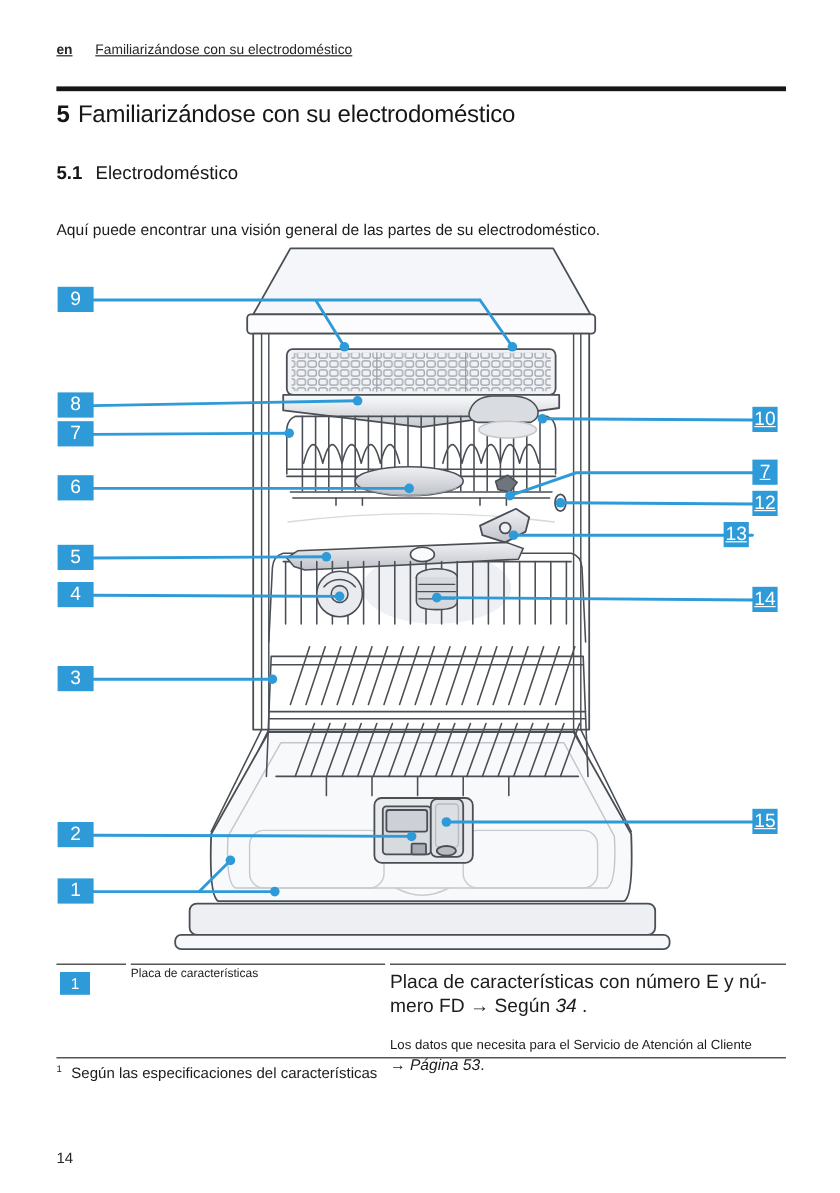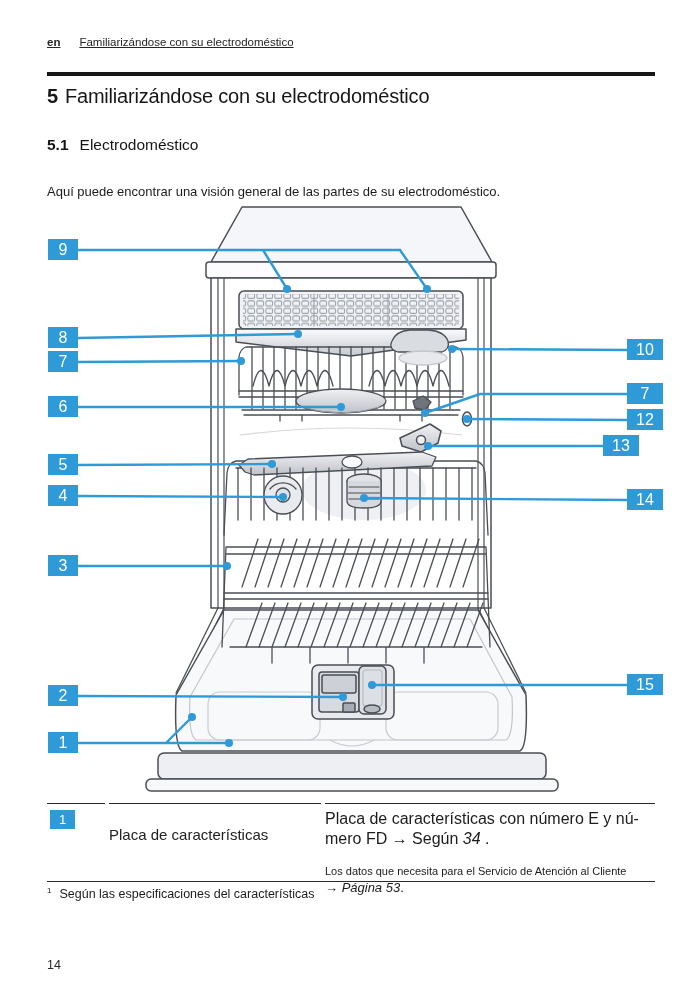--- a/index.html
+++ b/index.html
@@ -17,26 +17,26 @@
   .h2{left:47px;top:136px;font-size:15.5px;color:#161616;}
   .h2 .num{font-weight:700;margin-right:11px;}
   .intro{left:47px;top:156px;font-size:13px;color:#1c1c1e;margin-top:28px;}
   
   .diagram{left:40px;top:195px;width:630px;height:600px;}
   .diagram svg{position:absolute;left:0;top:0;}
   .co{
     position:absolute;width:30px;height:21px;background:#2E9AD8;color:#ffffff;
     font-size:16px;line-height:21px;text-align:center;
   }
-  .co.r{width:36px;}
+  .co.r{width:21px;text-decoration:underline;}
   
   .legend{left:47px;top:803px;width:608px;display:flex;gap:4px;}
   .legend .cell{border-top:1px solid #2b2b2b;}
   .legend .c1{width:58px;}
-  .legend .c2{width:212px;padding-top:22px;font-size:15px;color:#222;}
+  .legend .c2{width:212px;padding-top:2px;font-size:10px;color:#222;}
   .legend .c3{width:330px;padding-top:5px;}
   .legend-badge{
     width:25px;height:19px;background:#2E9AD8;color:#fff;text-align:center;
     font-size:13px;line-height:19px;margin-top:6px;margin-left:3px;
   }
   .lg-main{font-size:16px;line-height:20px;color:#1c1c1e;}
   .lg-note1{font-size:11px;line-height:15px;margin-top:15px;color:#1c1c1e;}
   .lg-note2{font-size:13px;line-height:17px;color:#1c1c1e;}
   .it{font-style:italic;}
   .legend-bottom{left:47px;top:881px;width:608px;height:1px;background:#2b2b2b;}

